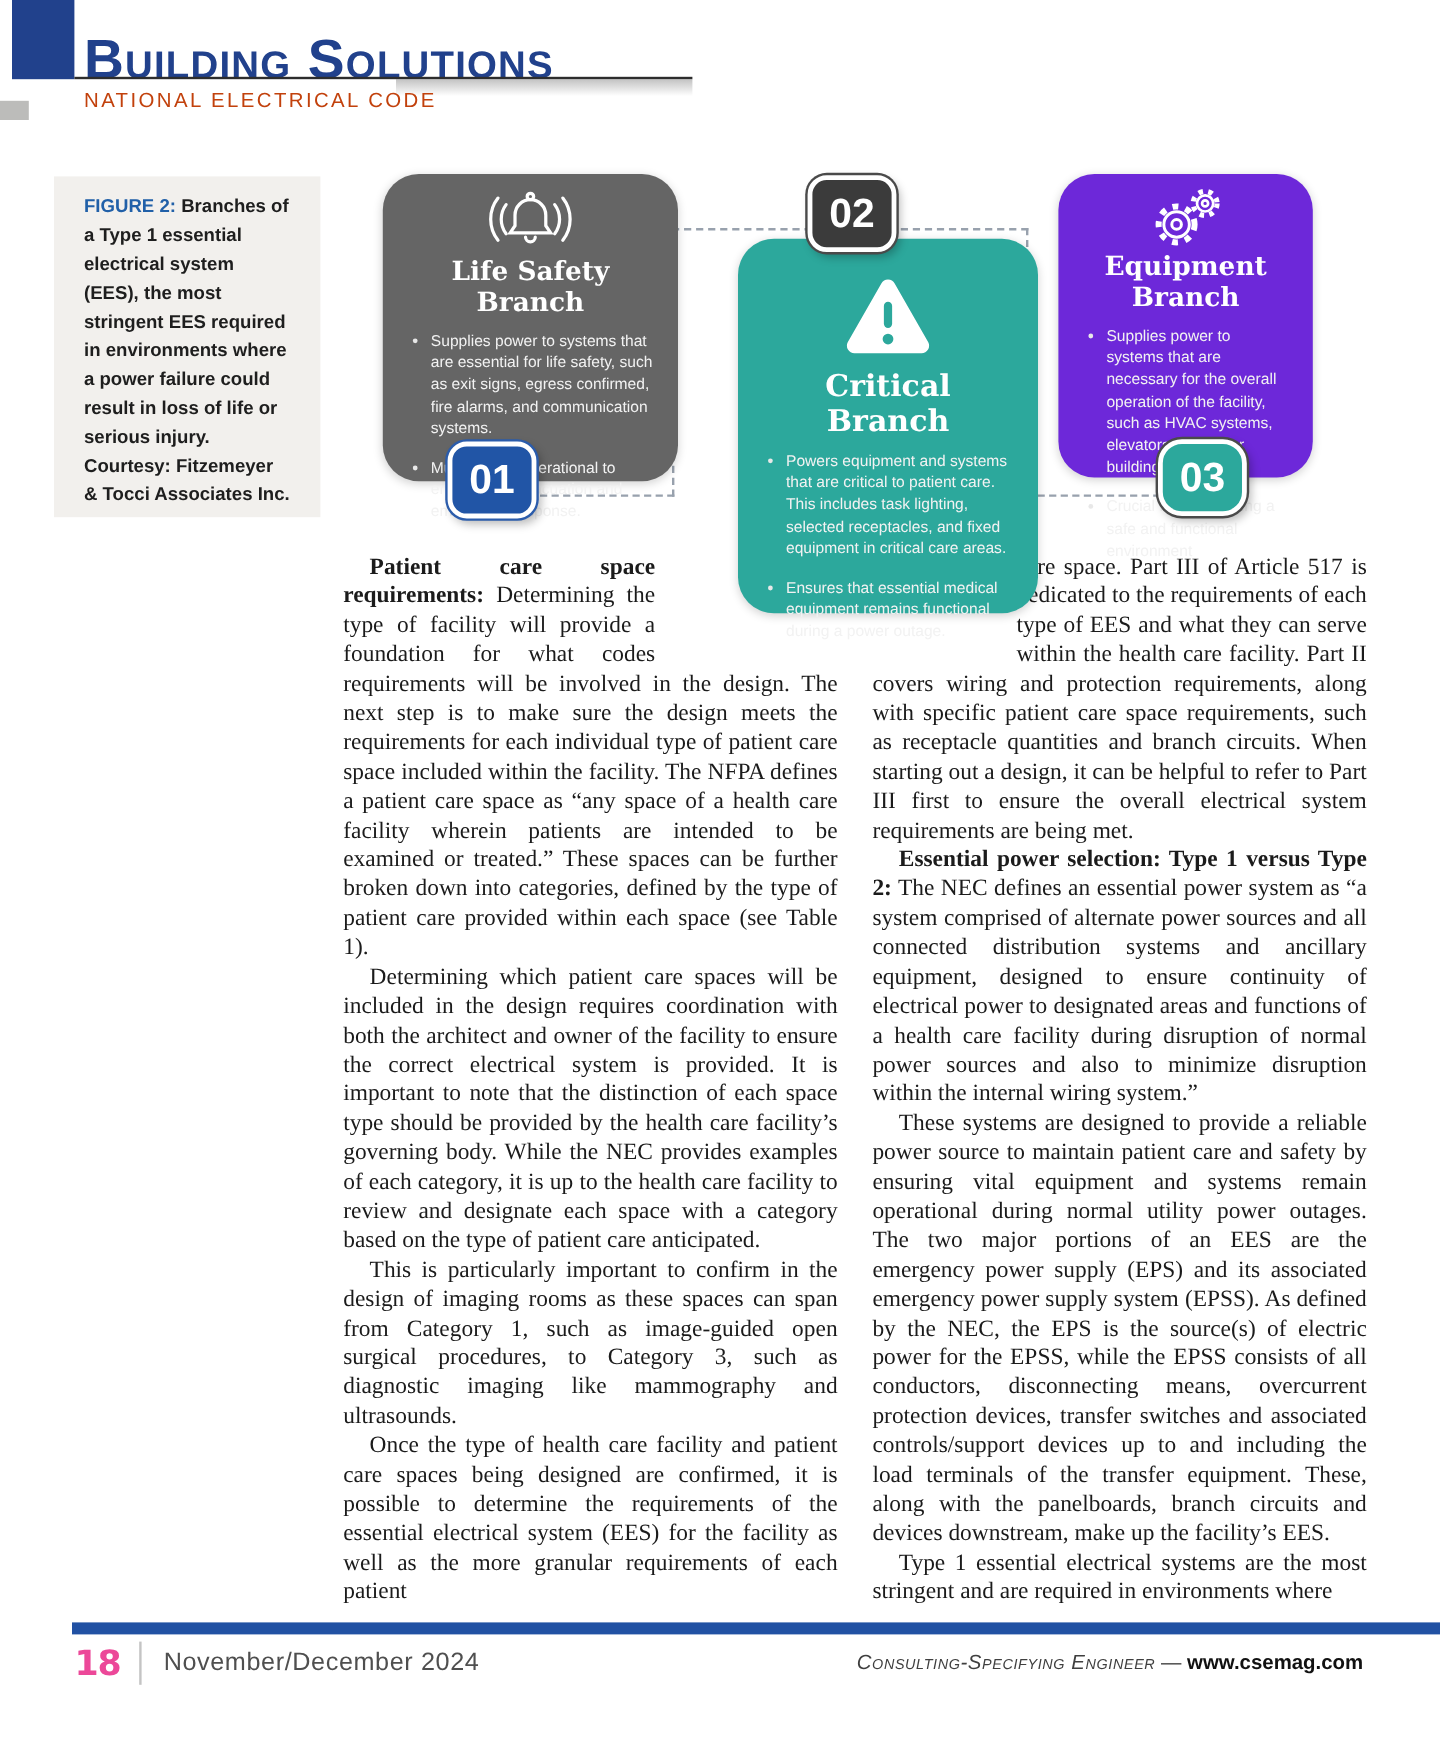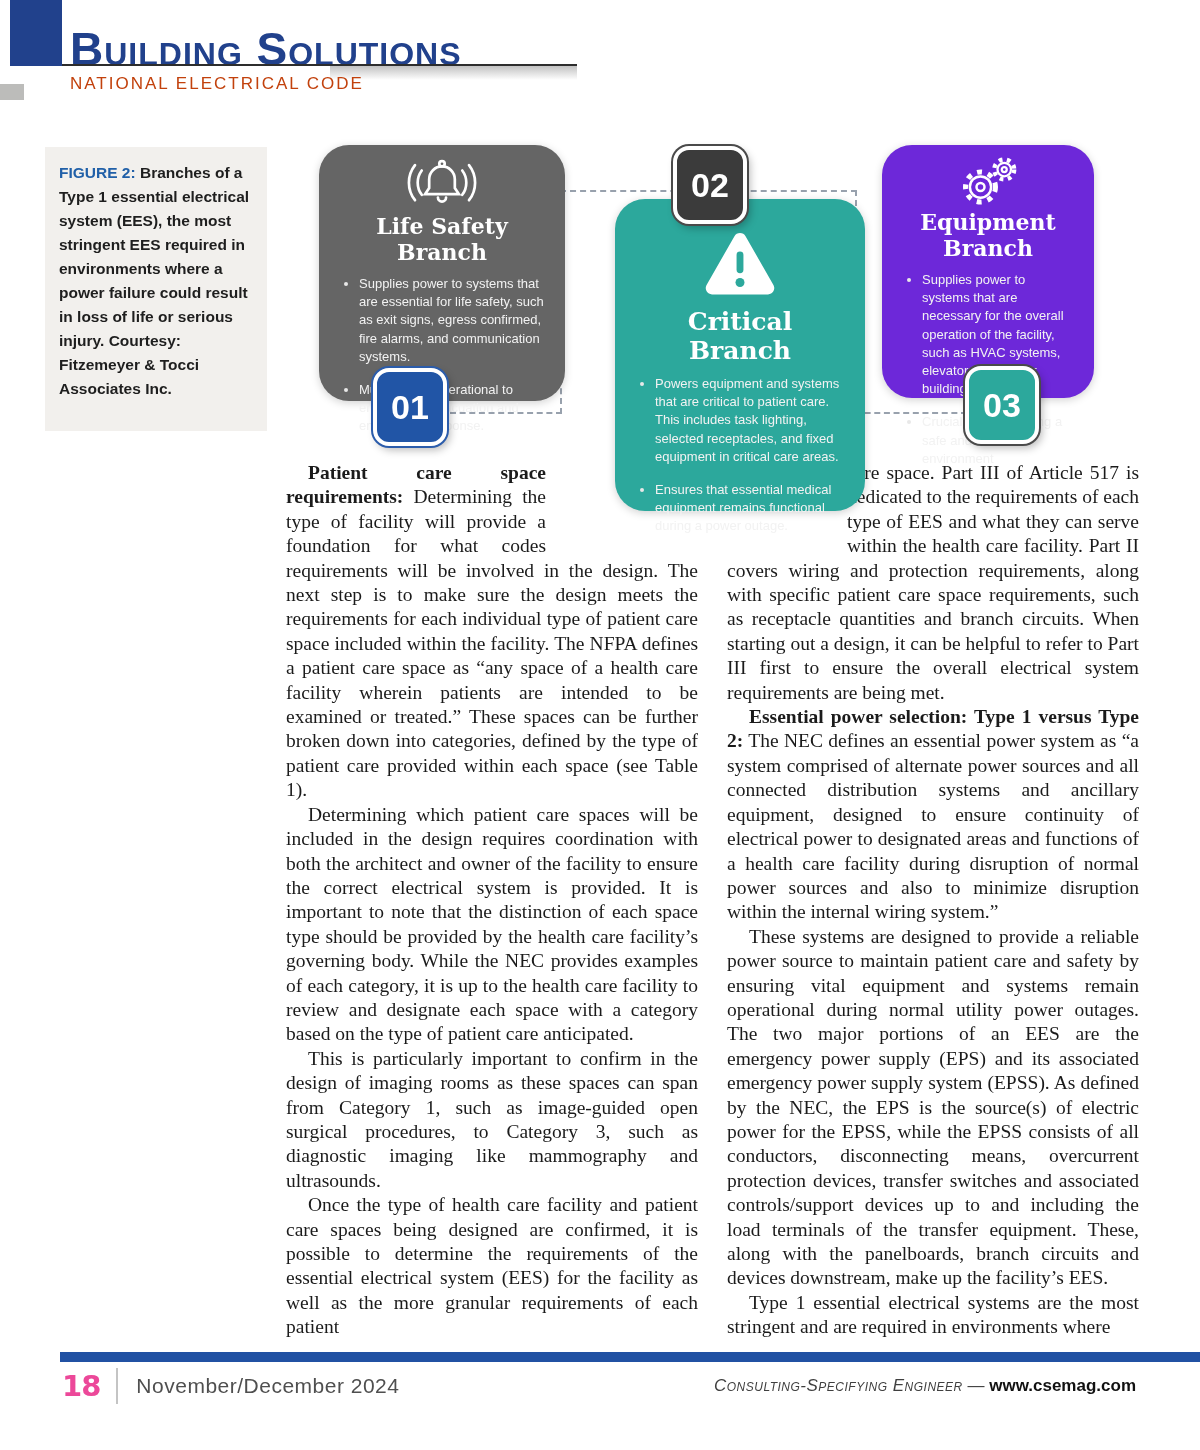--- a/index.html
+++ b/index.html
@@ -21,21 +21,21 @@
   .masthead-rule-fade { position:absolute; left:330px; top:66px; width:247px; height:14px;
     background:linear-gradient(to bottom, rgba(120,120,120,.45), rgba(120,120,120,0)); }
   .topic {
     position:absolute; left:70px; top:74px;
     font-size:17px; letter-spacing:2px; color:#c2410c; white-space:nowrap;
   }
 
   
   .caption-box {
     position:absolute; left:45px; top:147px; width:222px; height:284px;
-    background:#F2F0ED; padding:14px 14px;
+    background:#F2F0ED; padding:14px 25px;
     font-weight:bold; font-size:15.5px; line-height:24px; color:#1e1e1e;
   }
   .caption-label { color:#2160A8; }
 
   
   .dash { position:absolute; z-index:1; }
   .dash-h { border-top:2px dashed #98a1ad; height:0; }
   .dash-v { border-left:2px dashed #98a1ad; width:0; }
   .dash-h1 { left:450px; top:412px; width:112px; }
   .dash-v1 { left:560px; top:190px; height:224px; }
@@ -58,30 +58,30 @@
   .box ul { margin:10px 0 0; padding-left:20px; list-style:disc; text-align:left; }
   .box li {
     font-size:13px; line-height:1.4; color:#F2F2F2; margin-bottom:15px;
     font-family:"Liberation Sans", sans-serif;
   }
   .box li::marker { color:#e8e8e8; }
   .box-icon { display:block; margin:0 auto; }
 
   
   .badge {
-    position:absolute; z-index:5; width:74px; height:78px; border-radius:16px;
+    position:absolute; z-index:5; width:74px; height:64px; border-radius:16px;
     border:4px solid #ffffff; display:flex; align-items:center; justify-content:center;
     font-weight:bold; font-size:34px; color:#fff; font-family:"Liberation Sans", sans-serif;
   }
   .badge-01 { left:373px; top:368px; background:#2155A6;
     box-shadow:0 0 0 2px #2b5cab, 3px 4px 8px rgba(0,0,0,.28); }
   .badge-02 { left:673px; top:146px; background:#3B3B3B;
     box-shadow:0 0 0 2px #4a4a4a, 3px 4px 8px rgba(0,0,0,.28); }
   .badge-03 { left:965px; top:366px; background:#2CA89C;
-    box-shadow:0 0 0 2px #4a4a4a, 3px 4px 8px rgba(0,0,0,.28); }
+    box-shadow:0 0 0 2px #4a4a4a, 3px 4px 8px rgba(0,0,0,.28);border-radius:20px; }
 
   
   .col {
     position:absolute; top:461px; width:412px;
     font-family:"Liberation Serif", serif; font-size:19.5px; line-height:24.4px;
     color:#1b1b1b; text-align:justify; hyphens:auto;
   }
   .col-left { left:286px; }
   .col-right { left:727px; }
   .wrap-spacer-right { float:right; width:152px; height:74px; }

